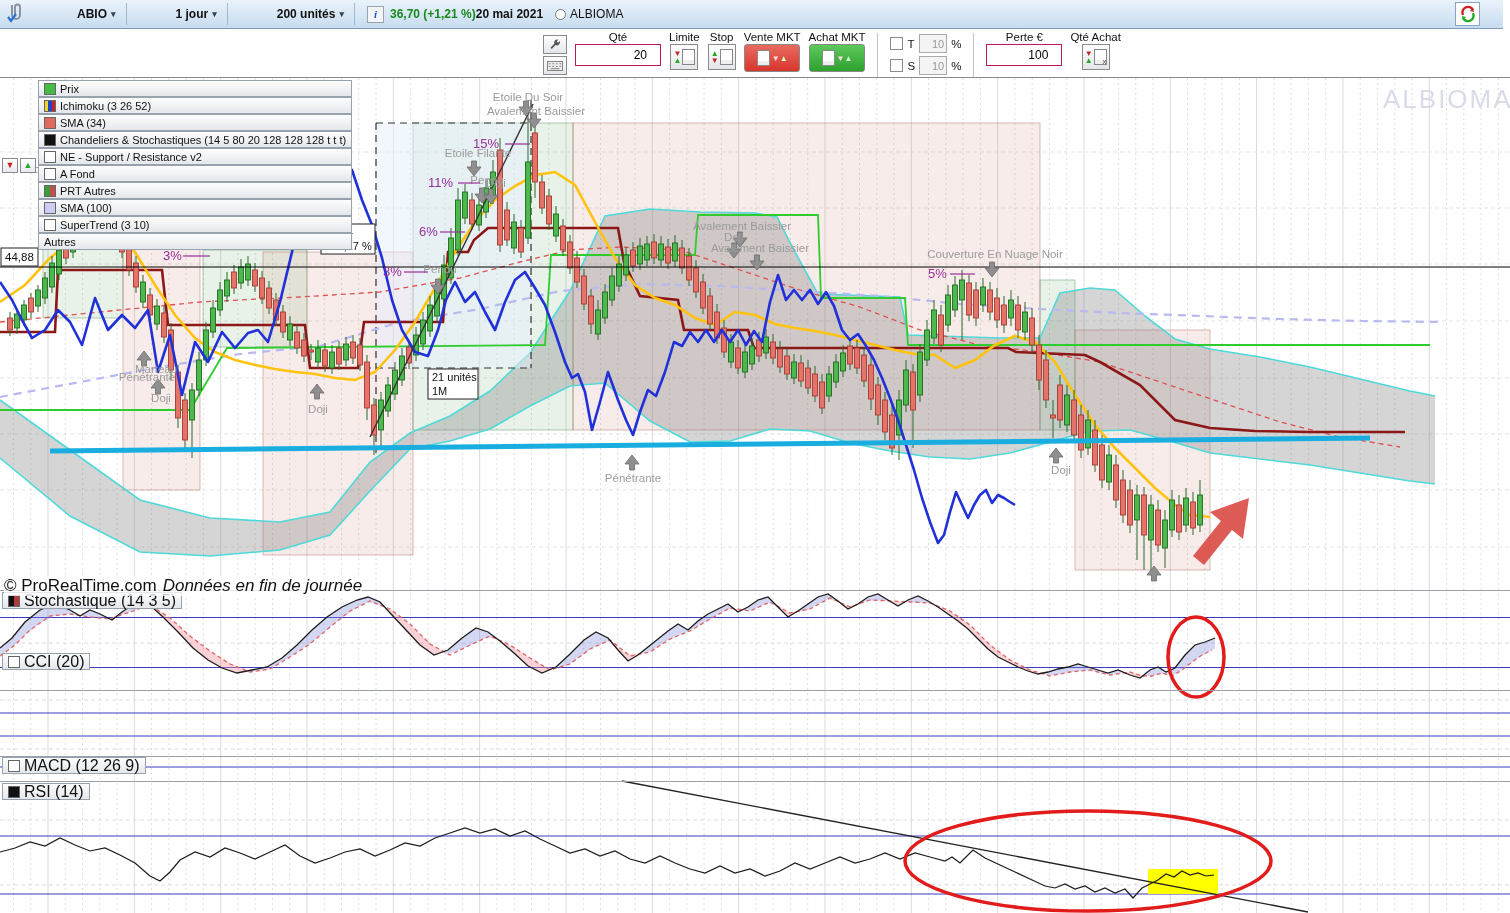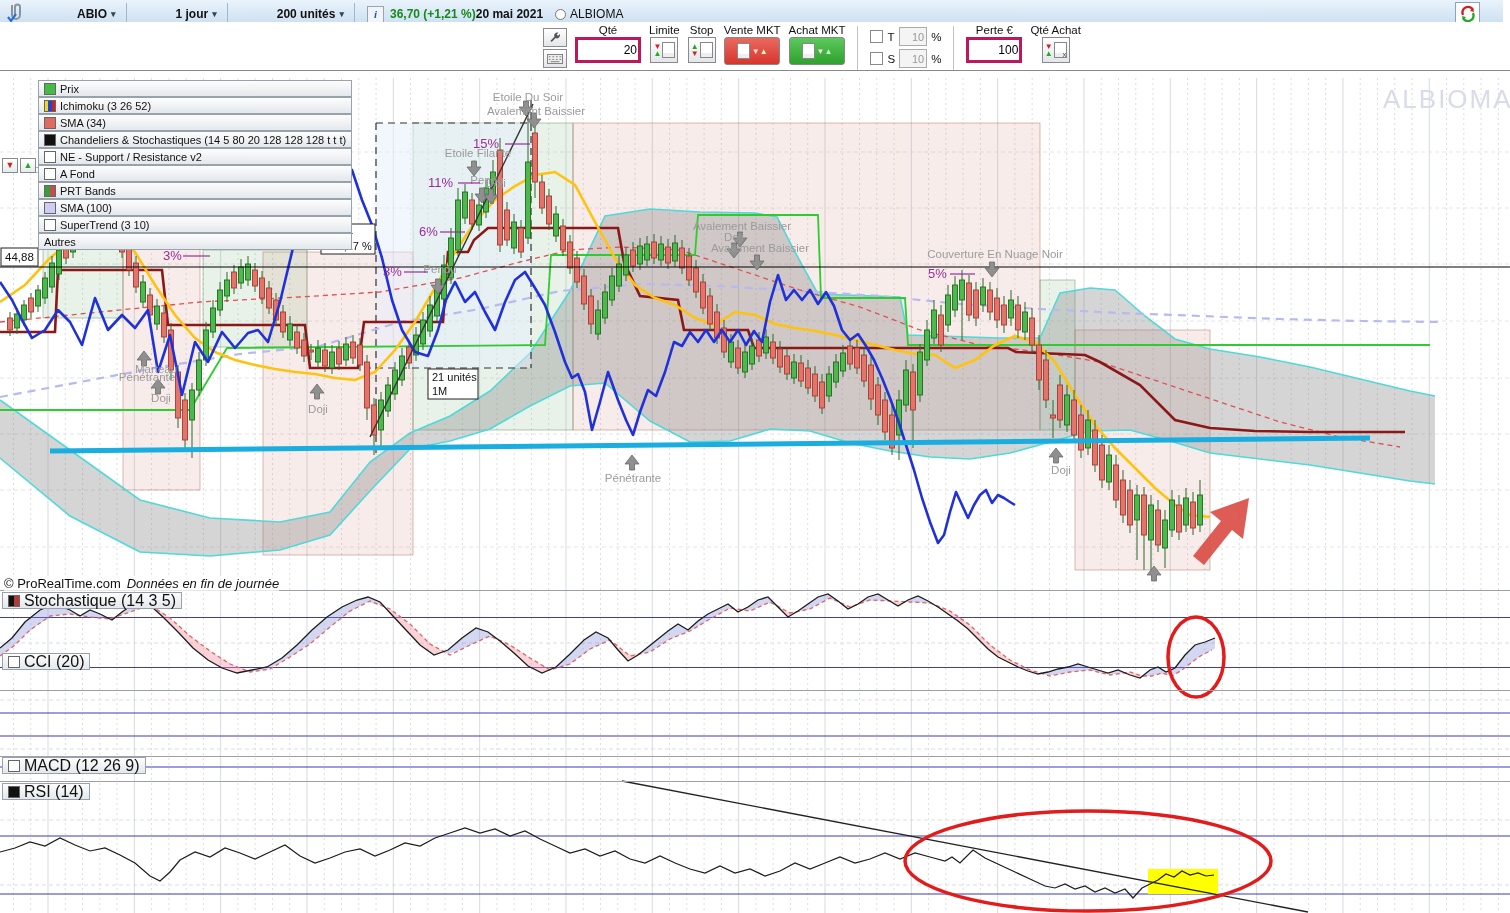--- a/index.html
+++ b/index.html
@@ -16,29 +16,29 @@
   .info-ic{display:inline-block;width:15px;height:15px;border:1px solid #9aa4ae;background:#f2f5f7;
      color:#2255cc;font-family:"Liberation Serif",serif;font-style:italic;font-weight:bold;
      text-align:center;line-height:14px;font-size:11px;margin:0 6px 0 10px;}
   .quote{color:#18881c;font-weight:bold;}
   .qdate{font-weight:bold;margin-left:0;}
   .radio-ic{display:inline-block;width:9px;height:9px;border:1px solid #777;border-radius:50%;
      background:#fdfdfd;margin:0 4px 0 12px;}
   .refresh-btn{position:absolute;right:30px;top:2px;width:25px;height:24px;border:1px solid #8aa4c0;
      background:#fff;padding:1px;cursor:pointer;}
   
-  .orderbar{position:absolute;left:0;top:22px;width:1510px;height:49px;background:#fff;
+  .orderbar{position:absolute;left:0;top:29px;width:1510px;height:49px;background:#fff;
      border-bottom:1px solid #8a8a8a;box-sizing:border-box;}
   .ob-wrap{position:absolute;left:543px;top:2px;display:flex;gap:8px;align-items:flex-start;}
   .ob-col{display:flex;flex-direction:column;align-items:center;font-size:11.5px;}
   .ob-col .lbl{height:13px;}
   .toolcol{display:flex;flex-direction:column;gap:2px;margin-top:4px;}
   .sq-btn{width:24px;height:19px;border:1px solid #8a8a8a;background:linear-gradient(#fff,#e3e6ea);
      display:flex;align-items:center;justify-content:center;cursor:pointer;padding:0;}
-  .ob-input{width:58px;height:18px;border:3px solid #be185d;font-size:12px;text-align:right;padding:1px 1px;}
+  .ob-input{width:58px;height:18px;border:1px solid #be185d;font-size:12px;text-align:right;padding:1px 13px;}
   .ic-btn{width:28px;height:26px;border:1px solid #8a8a8a;background:linear-gradient(#fff,#e3e6ea);
      display:flex;align-items:center;justify-content:center;gap:1px;cursor:pointer;padding:0;}
   .arrcol{display:flex;flex-direction:column;line-height:7px;font-size:8px;}
   .sheet{display:inline-block;width:11px;height:14px;border:1px solid #888;background:#fff;
      box-shadow:inset 0 -4px 0 #eee;}
   .mkt-btn{width:56px;height:28px;border:1px solid #888;border-radius:3px;display:flex;
      align-items:center;justify-content:center;gap:2px;cursor:pointer;}
   .vente{background:linear-gradient(#e96a5f,#d8352c);}
   .achat{background:linear-gradient(#5cc95c,#2ea12e);}
   .ts-grid{display:grid;grid-template-columns:auto auto auto auto;gap:3px 4px;align-items:center;margin-top:3px;font-size:11.5px;}
@@ -50,21 +50,21 @@
   .mini-btn{width:16px;height:15px;border:1px solid #8a8a8a;background:linear-gradient(#fff,#e7eaee);
      font-size:9px;line-height:13px;text-align:center;padding:0;cursor:pointer;}
   .chip{display:flex;align-items:center;gap:4px;height:15px;padding:0 5px;border:1px solid #98a2ac;
      background:linear-gradient(#fdfdfd,#e4e8ec);font-size:11px;white-space:nowrap;cursor:pointer;}
   .sw{width:10px;height:10px;border:1px solid #666;display:inline-block;}
   
   .pchip{position:absolute;display:flex;align-items:center;gap:4px;height:15px;padding:0 5px;
      border:1px solid #98a2ac;background:linear-gradient(#fdfdfd,#e4e8ec);font-size:16px;z-index:4;white-space:nowrap;}
   
   .watermark{position:absolute;left:1383px;top:84px;font-size:26px;letter-spacing:2px;color:#d9dbe8;z-index:2;}
-  .copyright{position:absolute;left:4px;top:576px;font-size:13px;z-index:4;background:rgba(255,255,255,.75);}
+  .copyright{position:absolute;left:4px;top:576px;font-size:17px;z-index:4;background:rgba(255,255,255,.75);}
   .copyright i{margin-left:6px;}
   #chart-svg{position:absolute;left:0;top:0;z-index:1;}
   svg text{font-family:"Liberation Sans",sans-serif;}
 </style>
 </head>
 <body>
 
 <svg id="chart-svg" width="1510" height="913" viewBox="0 0 1510 913">
     <line x1="13.468000000000004" y1="78" x2="13.468000000000004" y2="913" stroke="rgba(170,182,194,0.45)" stroke-width="1" stroke-dasharray="2,3"></line>
     <line x1="30.734" y1="78" x2="30.734" y2="913" stroke="rgba(170,182,194,0.45)" stroke-width="1" stroke-dasharray="2,3"></line>
@@ -782,21 +782,21 @@
       <span class="chip">
         <span class="sw" style="background: rgb(255, 255, 255);"></span>
         <span>NE - Support / Resistance v2</span>
       </span>
       <span class="chip">
         <span class="sw" style="background: rgb(255, 255, 255);"></span>
         <span>A Fond</span>
       </span>
       <span class="chip">
         <span class="sw" style="background: linear-gradient(90deg, rgb(58, 157, 58) 50%, rgb(192, 80, 80) 50%);"></span>
-        <span>PRT Bands</span>
+        <span>PRT Autres</span>
       </span>
       <span class="chip">
         <span class="sw" style="background: rgb(204, 204, 245);"></span>
         <span>SMA (100)</span>
       </span>
       <span class="chip">
         <span class="sw" style="background: rgb(255, 255, 255);"></span>
         <span>SuperTrend (3 10)</span>
       </span>
       <span class="chip">

